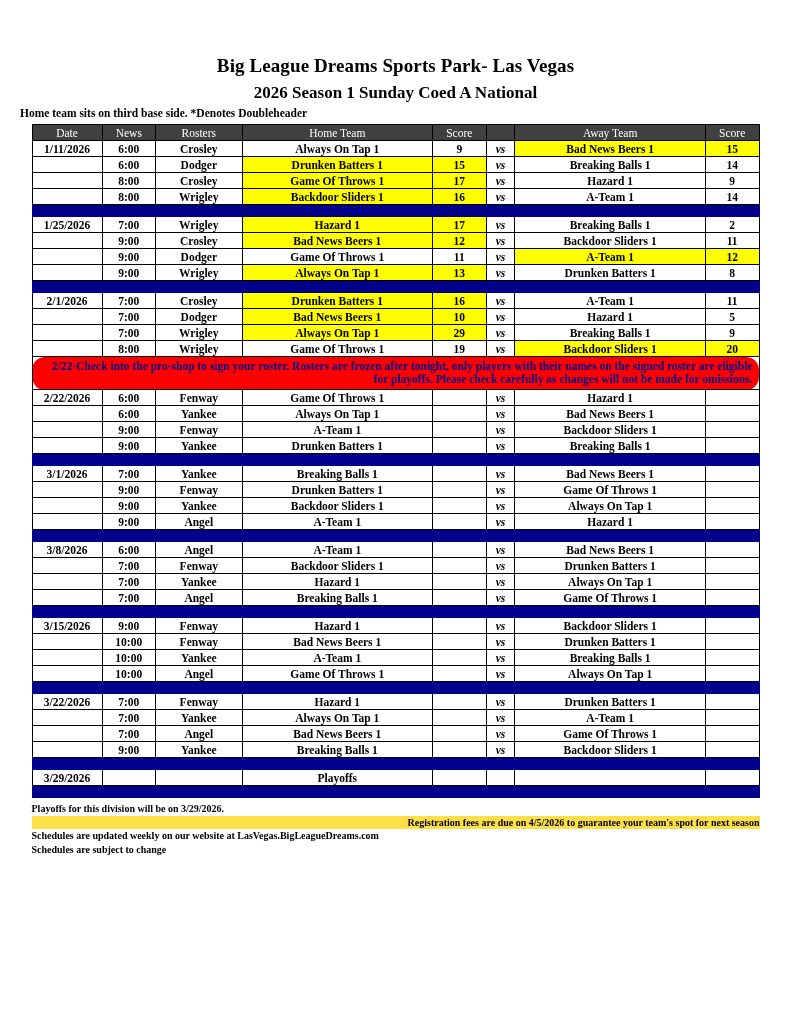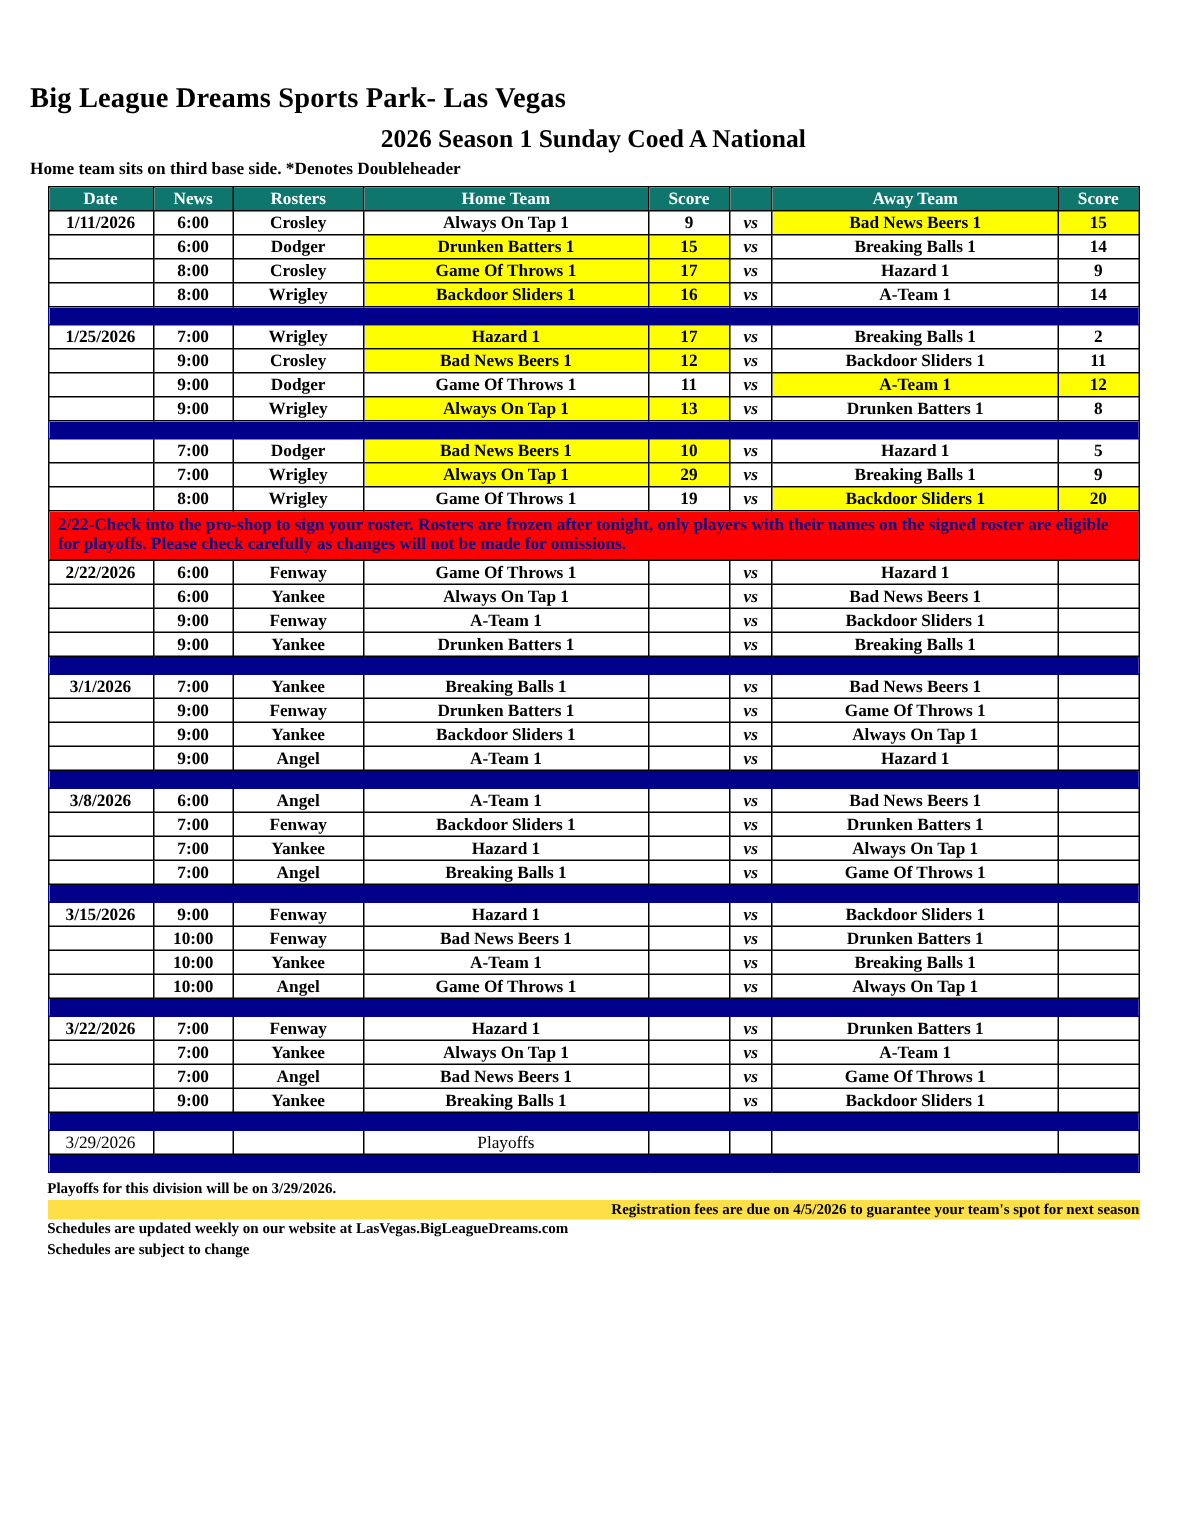--- a/index.html
+++ b/index.html
@@ -15,20 +15,21 @@
     position: relative;
   }
   .page {
     width: 791px;
     height: 1024px;
     box-sizing: border-box;
     padding: 55px 20px 0 20px;
     position: relative;
   }
   .title {
+    text-align: center;
     font-weight: bold;
     font-size: 19px;
     letter-spacing: 0.1px;
     margin: 0 0 6px 0;
   }
   .subtitle {
     text-align: center;
     font-weight: bold;
     font-size: 17px;
     margin: 0 0 4px 0;
@@ -49,23 +50,23 @@
     border: 1px solid #000000;
     font-size: 11.5px;
     height: 15px;
     padding: 0;
     text-align: center;
     vertical-align: middle;
     overflow: hidden;
     white-space: nowrap;
   }
   thead th {
-    background: #0f766e;
+    background: #404040;
     color: #ffffff;
-    font-weight: bold;
+    font-weight: normal;
     font-size: 11.5px;
     height: 16px;
     margin-top: 24px;
   }
   col.c-date { width: 68px; }
   col.c-time { width: 52px; }
   col.c-replica { width: 84px; }
   col.c-home { width: 185px; }
   col.c-score1 { width: 52px; }
   col.c-vs { width: 28px; }
@@ -96,24 +97,25 @@
   }
   tr.notice td {
     background: #ff0000;
     color: #00008b;
     font-weight: bold;
     font-size: 11.5px;
     height: 30px;
     padding: 1px 6px;
     white-space: normal;
     line-height: 1.15;
-    text-align: left;
+    text-align: right;
+    border-radius: 13px;
   }
   tr.playoffs td {
-    font-weight: normal;
+    font-weight: bold;
   }
   .footer {
     width: 728px;
     margin: 4px auto 0 auto;
   }
   .footer div {
     font-size: 10px;
     font-weight: bold;
     line-height: 1.35;
   }
@@ -236,20 +238,30 @@
           <td class="team hl">Always On Tap 1</td>
           <td class="score hl">13</td>
           <td class="vs">vs</td>
           <td class="team">Drunken Batters 1</td>
           <td class="score">8</td>
         </tr>
         <tr class="spacer">
           <td colspan="8"></td>
         </tr>
         <tr>
+          <td class="date">2/1/2026</td>
+          <td class="time">7:00</td>
+          <td class="replica">Crosley</td>
+          <td class="team hl">Drunken Batters 1</td>
+          <td class="score hl">16</td>
+          <td class="vs">vs</td>
+          <td class="team">A-Team 1</td>
+          <td class="score">11</td>
+        </tr>
+        <tr>
           <td class="date"></td>
           <td class="time">7:00</td>
           <td class="replica">Dodger</td>
           <td class="team hl">Bad News Beers 1</td>
           <td class="score hl">10</td>
           <td class="vs">vs</td>
           <td class="team">Hazard 1</td>
           <td class="score">5</td>
         </tr>
         <tr>

